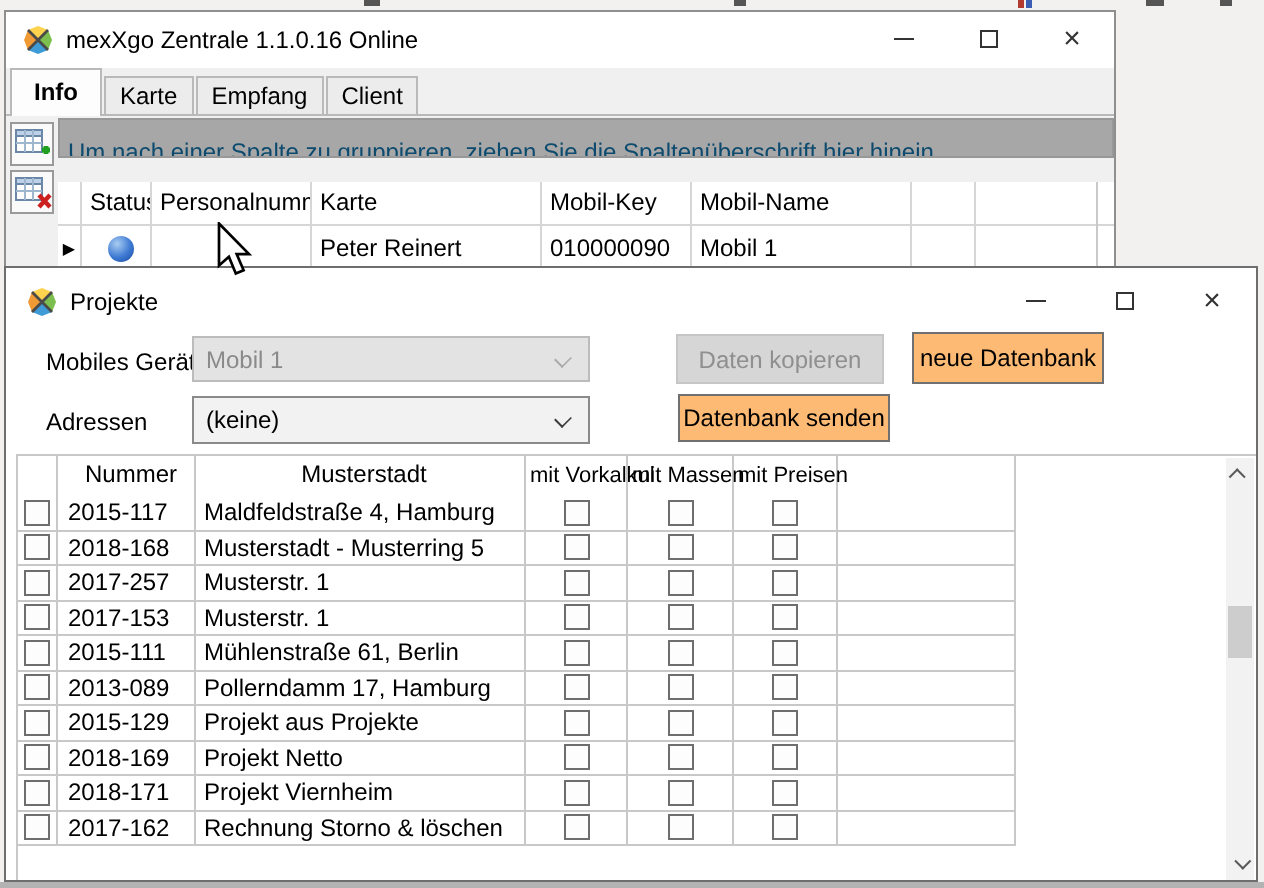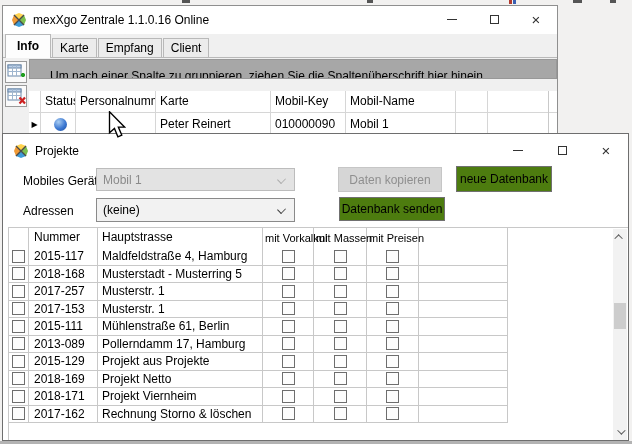--- a/index.html
+++ b/index.html
@@ -24,21 +24,21 @@
   #main-window .cap-btn { width:42px; height:27px; }
   .app-icon { margin-left:8px; }
 
   .tabstrip { position:absolute; left:0; top:28px; width:100%; height:24px; display:flex; align-items:flex-end; border-bottom:1px solid #b9b9b9; background:#f0f0f0; }
   .tab { height:19px; line-height:18px; padding:0 7px; border:1px solid #b9b9b9; border-bottom:none; background:#ececec; margin-left:1px; white-space:nowrap; }
   .tab.selected { height:24px; line-height:22px; padding:0 11px; background:#fdfdfd; margin-left:2px; position:relative; top:1px;font-weight:bold; }
 
   .side-toolbar { position:absolute; left:0; top:53px; width:26px; bottom:0; background:#f0f0f0; }
   .tool-btn { width:22px; height:22px; margin:2px 0 0 2px; background:#fafafa; border:1px solid #9a9a9a; display:flex; align-items:center; justify-content:center; }
 
-  .group-bar { position:absolute; left:26px; top:53px; width:528px; height:20px; background:#a7a7a7; color:#000000; line-height:32px; padding-left:20px; white-space:nowrap; overflow:hidden; border:1px solid #989898; }
+  .group-bar { position:absolute; left:26px; top:53px; width:528px; height:20px; background:#a7a7a7; color:#0c4a6e; line-height:32px; padding-left:4px; white-space:nowrap; overflow:hidden; border:1px solid #989898; }
 
   .mw-grid { position:absolute; left:26px; top:85px; width:528px; height:46px; background:#fff; }
   .mw-row { display:grid; grid-template-columns:12px 35px 80px 115px 75px 110px 32px 1fr; }
   .mw-head { height:22px; }
   .mw-data { height:24px; }
   .mw-cell { border-right:1px solid #d6d6d6; border-bottom:1px solid #d6d6d6; padding-left:4px; line-height:21px; white-space:nowrap; overflow:hidden; }
   .mw-data .mw-cell { line-height:23px; border-bottom:none; }
   .sel-cell { text-align:center; padding-left:0; font-size:8px; line-height:24px; color:#000; }
   .status-ball { width:13px; height:13px; border-radius:50%; margin:5px auto 0 auto;
      background:radial-gradient(circle at 35% 30%, #a9cdf2, #3c78d2 55%, #1c4c9e); }
@@ -48,27 +48,27 @@
   #dialog { position:absolute; left:2px; top:133px; width:627px; height:308px; background:#fff; border:1px solid #6e6e6e; z-index:2; }
   #dialog .titlebar { height:34px; }
   #dialog .cap-btn { width:44px; height:33px; }
 
   .dlg-label { position:absolute; white-space:nowrap; }
   .combo { position:absolute; border:1px solid #8a8a8a; background:#f2f2f2; display:flex; align-items:center; padding-left:6px; }
   .combo .chev { position:absolute; right:9px; top:7px; width:7px; height:7px; border-left:1px solid #3c3c3c; border-bottom:1px solid #3c3c3c; transform:rotate(-45deg) scaleY(0.8); }
   .combo.disabled { background:#e3e3e3; border-color:#bcbcbc; color:#8a8a8a; }
   .combo.disabled .chev { border-color:#ababab; }
 
-  .btn { position:absolute; background:#4d7c0f; border:1px solid #707070; display:flex; align-items:center; justify-content:center; white-space:nowrap; }
+  .btn { position:absolute; background:#fdba74; border:1px solid #707070; display:flex; align-items:center; justify-content:center; white-space:nowrap; }
   .btn.disabled { background:#d6d6d6; border-color:#c6c6c6; color:#8f8f8f; }
 
   
   .ptable { position:absolute; left:5px; top:93px; width:620px; height:213px; border-top:1px solid #c8c8c8; border-left:1px solid #c8c8c8; }
   .phead, .prow { display:grid; grid-template-columns:20px 69px 165px 51px 53px 52px 89px 1fr; }
-  .phead { height:20px; }
+  .phead { height:20px;text-align:center; }
   .prow { height:17.55px; }
   .pcell { border-right:1px solid #c8c8c8; position:relative; overflow:visible; white-space:nowrap; }
   .pcell.c-fill { border-right:none; }
   .prow .pcell { border-bottom:1px solid #c8c8c8; }
   .prow .c-fill { border-bottom:none; }
   .ph-txt { line-height:19px; padding-left:5px; }
   .ph-small { font-size:11px; line-height:20px; padding-left:2px; }
   .c-num { line-height:16px; padding-left:5px; }
   .c-bez { line-height:16px; padding-left:4px; }
   .checkbox { width:13px; height:13px; border:1px solid #6e6e6e; background:#fdfdfd; margin:1.5px auto 0 auto; }
@@ -215,21 +215,21 @@
     <span class="chev"></span>
   </div>
   <div class="btn" style="left:336px;top:63px;width:106px;height:24px">
     <span>Datenbank senden</span>
   </div>
 
   <div class="ptable">
     <div class="phead">
       <div class="pcell"></div>
       <div class="pcell ph-txt">Nummer</div>
-      <div class="pcell ph-txt" style="padding-left:4px">Hauptstrasse</div>
+      <div class="pcell ph-txt" style="padding-left:4px">Musterstadt</div>
       <div class="pcell ph-small">mit Vorkalkul</div>
       <div class="pcell ph-small">mit Massen</div>
       <div class="pcell ph-small">mit Preisen</div>
       <div class="pcell"></div>
       <div class="pcell c-fill"></div>
     </div>
     <div id="prows">
         <div class="prow">
           <div class="pcell">
             <div class="checkbox"></div>

